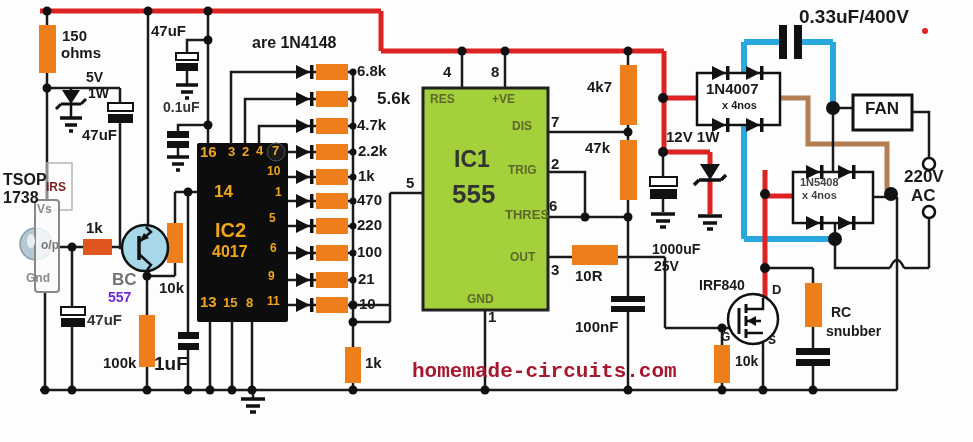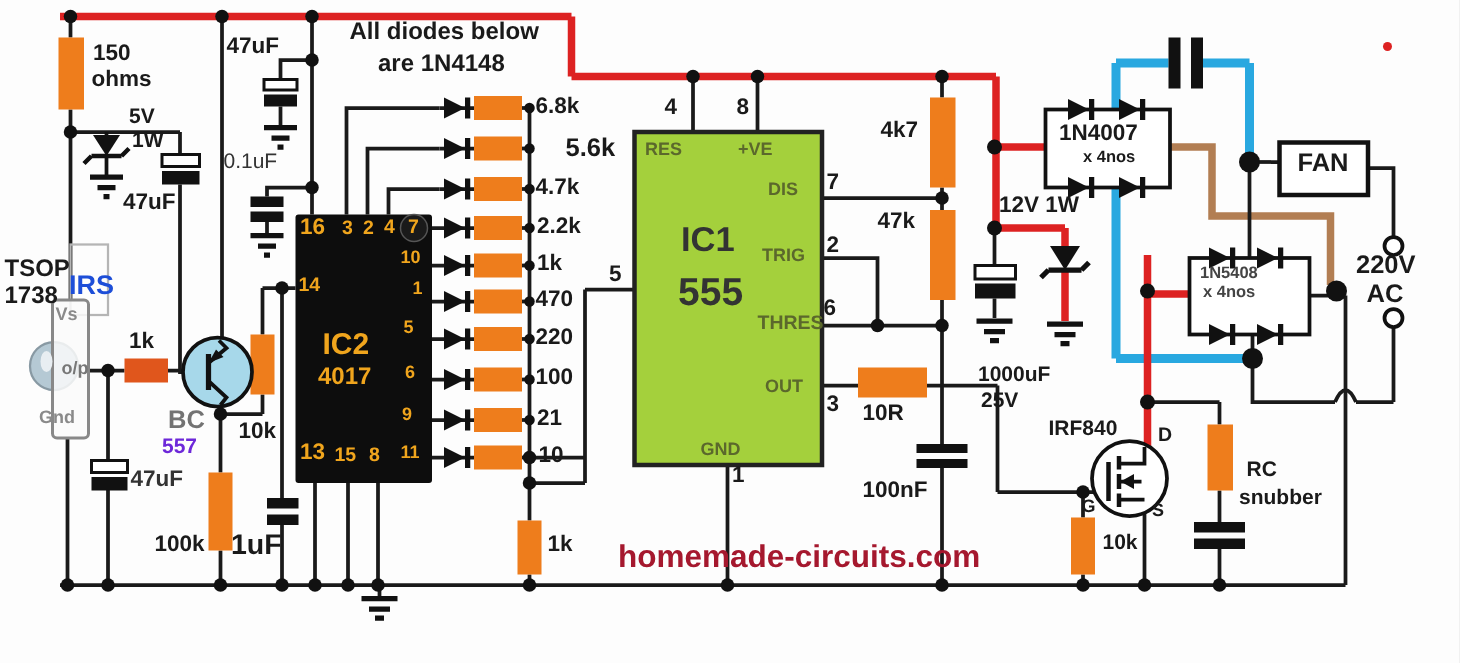--- a/index.html
+++ b/index.html
@@ -4,21 +4,21 @@
 <style>
   html,body{margin:0;padding:0;background:#e8e8e8;}
   .stage{position:relative;width:973px;height:442px;background:#fdfdfd;overflow:hidden;
          font-family:"Liberation Sans",sans-serif;}
   .stage svg{position:absolute;left:0;top:0;}
   .t{position:absolute;font-family:"Liberation Sans",sans-serif;font-weight:bold;color:#1a1a1a;
      white-space:nowrap;line-height:1;}
   .gold{color:#f0a51d;}
   .grn{color:#5b682c;font-weight:600;}
   .gry{color:#8a8a8a;font-weight:600;}
-  .wm{color:#a5182e;}
+  .wm{color:#a5182e;font-family:Liberation Mono, monospace;}
 </style>
 </head>
 <body>
 
 <div class="stage">
 
 <svg width="973" height="442" viewBox="0 0 973 442">
 
   <g stroke="#29a8e0" stroke-width="6" fill="none">
     <path d="M744,42 V239"></path>
@@ -358,44 +358,43 @@
   </g>
   <circle cx="925" cy="31" r="3" fill="#dd2222"></circle>
 </svg>
 
 <span class="t" style="left:62px;top:28px;font-size:15px">150</span>
 <span class="t" style="left:61px;top:45px;font-size:15px">ohms</span>
 <span class="t" style="left:86px;top:70px;font-size:14px">5V</span>
 <span class="t" style="left:88px;top:86px;font-size:14px">1W</span>
 <span class="t" style="left:82px;top:127px;font-size:15px">47uF</span>
 <span class="t" style="left:151px;top:23px;font-size:15px">47uF</span>
-<span class="t" style="left:149px;top:100px;font-size:14px;color:#333;font-weight:400">0.1uF</span>
+<span class="t" style="left:163px;top:100px;font-size:14px;color:#333;font-weight:700">0.1uF</span>
 <span class="t" style="left:3px;top:172px;font-size:16px">TSOP</span>
 <span class="t" style="left:3px;top:190px;font-size:16px">1738</span>
-<span class="t gry" style="left:46px;top:181px;font-size:18px;color:#1d4ed8">IRS</span>
+<span class="t gry" style="left:46px;top:181px;font-size:12px;color:#7f1d1d">IRS</span>
 <span class="t gry" style="left:37px;top:203px;font-size:12px">Vs</span>
 <span class="t gry" style="left:41px;top:239px;font-size:12px;color:#777">o/p</span>
 <span class="t gry" style="left:26px;top:272px;font-size:12px">Gnd</span>
 <span class="t" style="left:86px;top:220px;font-size:15px">1k</span>
 <span class="t" style="left:112px;top:271px;font-size:17px;color:#737373;font-weight:600">BC</span>
 <span class="t" style="left:108px;top:290px;font-size:14px;color:#6d28d9;font-weight:600">557</span>
 <span class="t" style="left:159px;top:280px;font-size:15px">10k</span>
 <span class="t" style="left:87px;top:312px;font-size:15px;color:#333">47uF</span>
 <span class="t" style="left:103px;top:355px;font-size:15px">100k</span>
 <span class="t" style="left:154px;top:354px;font-size:19px">1uF</span>
 
-<span class="t" style="left:233px;top:14px;font-size:16px">All diodes below</span>
 <span class="t" style="left:252px;top:35px;font-size:16px">are 1N4148</span>
 
 <span class="t gold" style="left:200px;top:144px;font-size:15px">16</span>
 <span class="t gold" style="left:228px;top:145px;font-size:13px">3</span>
 <span class="t gold" style="left:242px;top:145px;font-size:13px">2</span>
 <span class="t gold" style="left:256px;top:144px;font-size:13px">4</span>
 <span class="t gold" style="left:272px;top:144px;font-size:13px">7</span>
-<span class="t gold" style="left:199px;top:183px;font-size:13px">14</span>
+<span class="t gold" style="left:214px;top:183px;font-size:17px">14</span>
 <span class="t gold" style="left:267px;top:165px;font-size:12px">10</span>
 <span class="t gold" style="left:275px;top:186px;font-size:12px">1</span>
 <span class="t gold" style="left:269px;top:212px;font-size:12px">5</span>
 <span class="t gold" style="left:270px;top:242px;font-size:12px">6</span>
 <span class="t gold" style="left:268px;top:270px;font-size:12px">9</span>
 <span class="t gold" style="left:267px;top:295px;font-size:12px">11</span>
 <span class="t gold" style="left:200px;top:294px;font-size:15px">13</span>
 <span class="t gold" style="left:223px;top:296px;font-size:13px">15</span>
 <span class="t gold" style="left:246px;top:296px;font-size:13px">8</span>
 <span class="t gold" style="left:215px;top:220px;font-size:20px">IC2</span>
@@ -434,20 +433,21 @@
 <span class="t" style="left:587px;top:79px;font-size:15px">4k7</span>
 <span class="t" style="left:585px;top:140px;font-size:15px">47k</span>
 <span class="t" style="left:575px;top:268px;font-size:15px">10R</span>
 <span class="t" style="left:575px;top:319px;font-size:15px">100nF</span>
 
 <span class="t" style="left:666px;top:129px;font-size:15px">12V 1W</span>
 <span class="t" style="left:652px;top:242px;font-size:14px">1000uF</span>
 <span class="t" style="left:654px;top:259px;font-size:14px">25V</span>
 <span class="t" style="left:706px;top:81px;font-size:15px">1N4007</span>
 <span class="t" style="left:722px;top:100px;font-size:11px;font-weight:600">x 4nos</span>
+<span class="t" style="left:799px;top:7px;font-size:19px">0.33uF/400V</span>
 
 <span class="t" style="left:800px;top:177px;font-size:11px;color:#444;font-weight:600">1N5408</span>
 <span class="t" style="left:802px;top:190px;font-size:11px;color:#444;font-weight:600">x 4nos</span>
 <span class="t" style="left:865px;top:100px;font-size:17px">FAN</span>
 <span class="t" style="left:904px;top:168px;font-size:17px">220V</span>
 <span class="t" style="left:911px;top:187px;font-size:17px">AC</span>
 <span class="t" style="left:699px;top:278px;font-size:14px">IRF840</span>
 <span class="t" style="left:772px;top:283px;font-size:13px">D</span>
 <span class="t" style="left:721px;top:331px;font-size:12px">G</span>
 <span class="t" style="left:768px;top:334px;font-size:12px">S</span>

